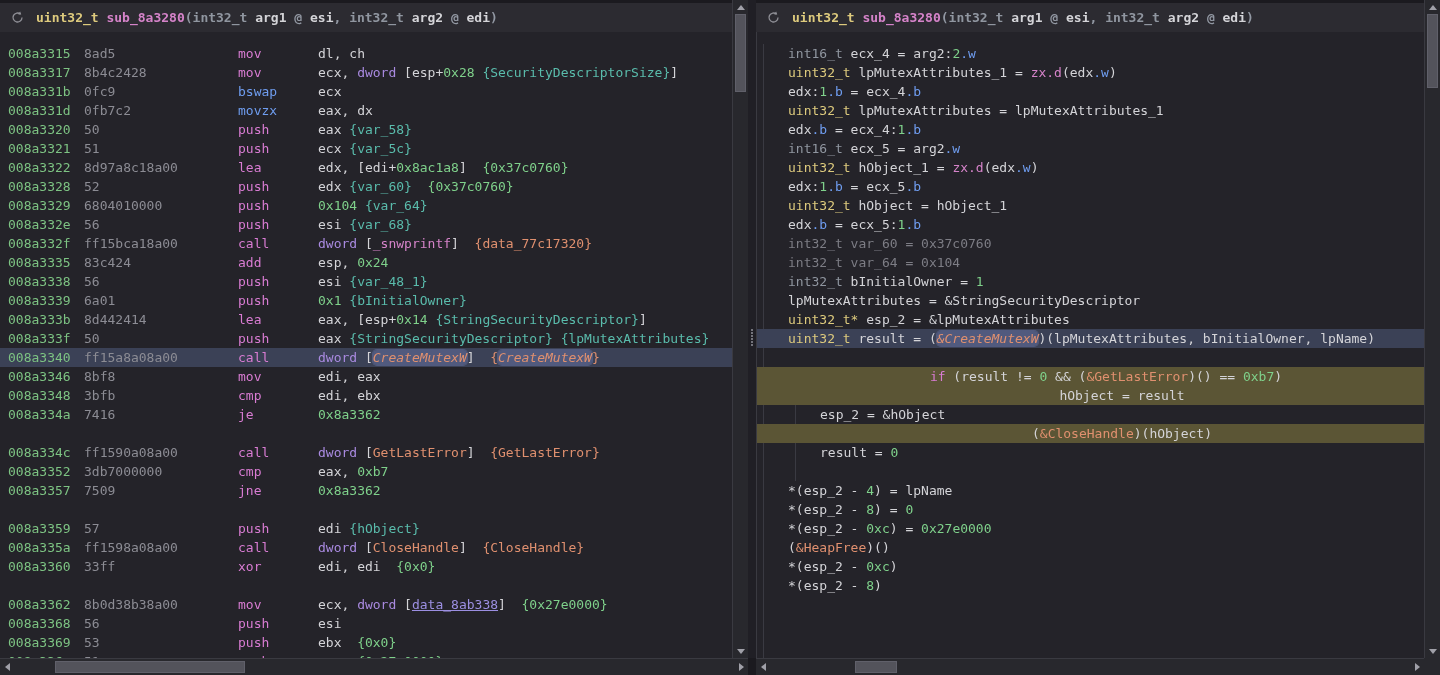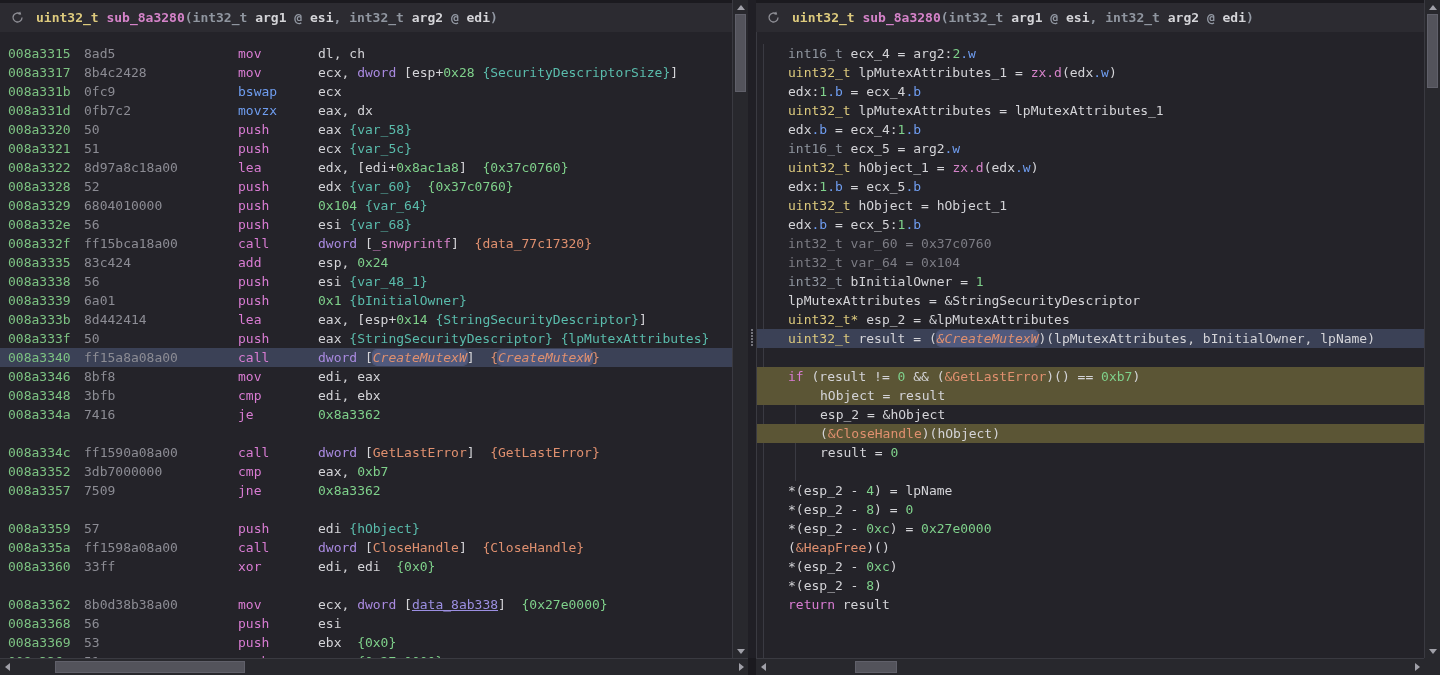--- a/index.html
+++ b/index.html
@@ -21,21 +21,21 @@
     overflow:hidden;padding-top:12px;box-sizing:border-box;
   }
   .row{height:19px;line-height:19px;white-space:pre;position:relative;}
   .asm-row{padding-left:8px;}
   .hlil-row{padding-left:32px;}
   .hlil-row.ind2{padding-left:64px;}
   .col-a{display:inline-block;width:76px;color:var(--addr);}
   .col-b{display:inline-block;width:154px;color:var(--bytes);}
   .col-m{display:inline-block;width:80px;}
   .hl-sel{background:var(--selBg);}
-  .hl-olive{background:var(--oliveBg);}
+  .hl-olive{background:var(--oliveBg);text-align:center;}
   .c-y{color:var(--yellow);} .c-tg{color:var(--typegray);} .c-p{color:var(--plain);}
   .c-n{color:var(--num);} .c-t{color:var(--teal);} .c-s{color:var(--salmon);margin-top:44px;}
   .c-m{color:var(--magenta);text-align:center;} .c-pu{color:var(--purple);margin-top:12px;} .c-pk{color:var(--pink);}
   .c-bl{color:var(--blue);} .c-v{color:var(--violet);text-decoration:underline;} .c-d{color:var(--dim);}
   .c-hg{color:var(--hdrgray);}
   .hl{background:var(--tokenHl);border-radius:4px;box-shadow:0 0 0 1px var(--tokenHl);font-style:italic;}
   .guide{position:absolute;width:1px;background:var(--guide);}
   
   .vscroll{position:absolute;top:0;height:658px;width:16px;background:var(--sbTrack);border-left:1px solid var(--sbBorder);box-sizing:border-box;}
   #left-vscroll{left:732px;} #right-vscroll{left:1424px;}
@@ -142,21 +142,20 @@
       <div class="row hlil-row ind2"><span class="c-p">esp_2 = &amp;hObject</span></div>
       <div class="row hlil-row ind2 hl-olive"><span class="c-p">(</span><span class="c-s">&amp;CloseHandle</span><span class="c-p">)(hObject)</span></div>
       <div class="row hlil-row ind2"><span class="c-p">result = </span><span class="c-n">0</span></div>
       <div class="row hlil-row"></div>
       <div class="row hlil-row"><span class="c-p">*(esp_2 - </span><span class="c-n">4</span><span class="c-p">) = lpName</span></div>
       <div class="row hlil-row"><span class="c-p">*(esp_2 - </span><span class="c-n">8</span><span class="c-p">) = </span><span class="c-n">0</span></div>
       <div class="row hlil-row"><span class="c-p">*(esp_2 - </span><span class="c-n">0xc</span><span class="c-p">) = </span><span class="c-n">0x27e0000</span></div>
       <div class="row hlil-row"><span class="c-p">(</span><span class="c-s">&amp;HeapFree</span><span class="c-p">)()</span></div>
       <div class="row hlil-row"><span class="c-p">*(esp_2 - </span><span class="c-n">0xc</span><span class="c-p">)</span></div>
       <div class="row hlil-row"><span class="c-p">*(esp_2 - </span><span class="c-n">8</span><span class="c-p">)</span></div>
-      <div class="row hlil-row"><span class="c-pk">return</span><span class="c-p"> result</span></div>
     </div>
 </div>
 
 <div id="right-pane-border"></div>
 
 <div id="splitter">
   <div class="grip">
       <i></i>
       <i></i>
       <i></i>

